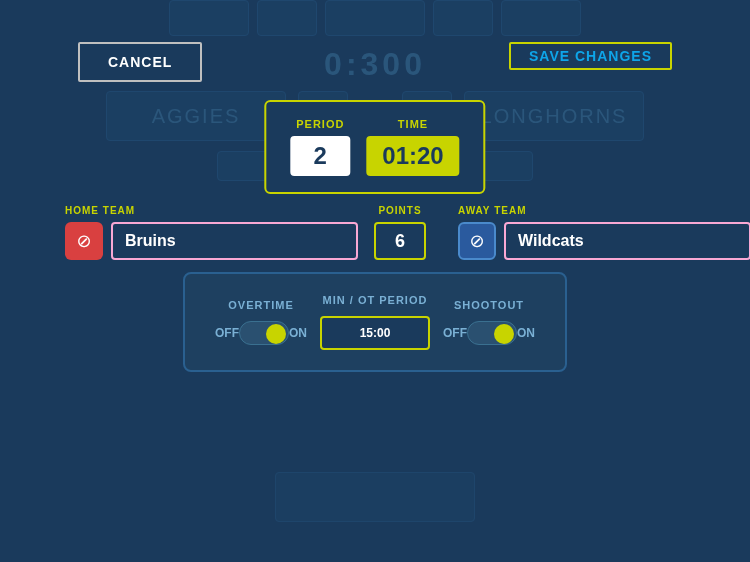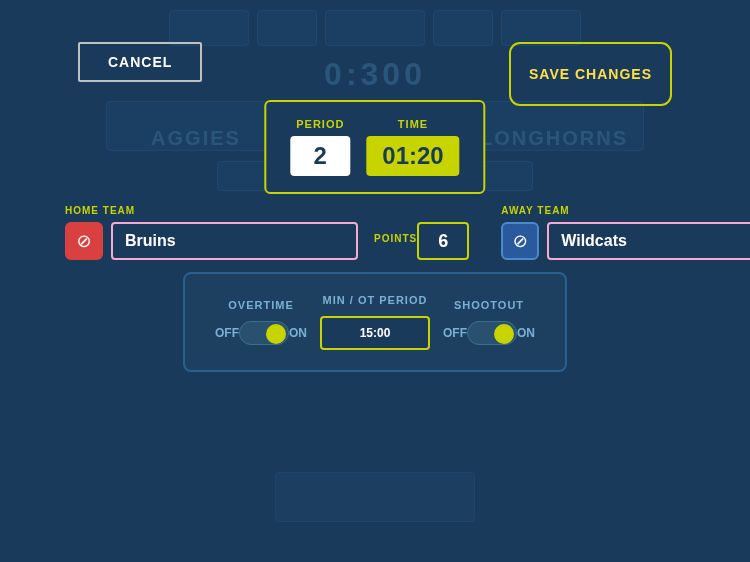--- a/index.html
+++ b/index.html
@@ -14,21 +14,20 @@
     }
 
     
     .bg-scoreboard {
       position: absolute;
       top: 0; left: 0; right: 0; bottom: 0;
       display: flex;
       flex-direction: column;
       align-items: center;
       justify-content: flex-start;
-      padding-top: 10px;
       opacity: 0.35;
       pointer-events: none;
       z-index: 0;
     }
 
     .bg-top-bar {
       display: flex;
       gap: 8px;
       margin-bottom: 10px;
     }
@@ -47,25 +46,25 @@
       gap: 12px;
     }
 
     .bg-team-box {
       background: #1e4a6e;
       border: 1px solid #2a6090;
       border-radius: 4px;
       width: 180px;
       height: 50px;
       display: flex;
-      align-items: flex-end;
+      align-items: center;
       justify-content: center;
       color: #4a8ab5;
       font-size: 20px;
-      font-weight: bold;
+      font-weight: normal;
       letter-spacing: 2px;
     }
 
     .bg-score-num {
       background: #1e4a6e;
       border: 1px solid #2a6090;
       border-radius: 4px;
       width: 50px;
       height: 50px;
       display: flex;
@@ -113,27 +112,27 @@
       border-radius: 2px;
     }
 
     
     .save-btn {
       position: absolute;
       top: 42px;
       right: 78px;
       background: transparent;
       border: 2px solid #c8d400;
-      color: #fde047;
+      color: #0ea5e9;
       font-size: 14px;
       font-weight: bold;
       letter-spacing: 1px;
-      padding: 22px 18px;
+      padding: 4px 18px;
       cursor: pointer;
-      border-radius: 11px;
+      border-radius: 2px;
     }
 
     
     .period-time-card {
       position: absolute;
       top: 100px;
       left: 50%;
       transform: translateX(-50%);
       background: #1a3a5c;
       border: 2px solid #c8d400;
@@ -249,21 +248,21 @@
       color: #ffffff;
       font-size: 16px;
       font-weight: bold;
       padding: 8px 12px;
       height: 38px;
       outline: none;
     }
 
     .points-group {
       display: flex;
-      flex-direction: row;
+      flex-direction: column;
       align-items: center;
     }
 
     .points-label {
       font-size: 10px;
       font-weight: bold;
       color: #c8d400;
       letter-spacing: 1px;
       margin-bottom: 6px;
     }

